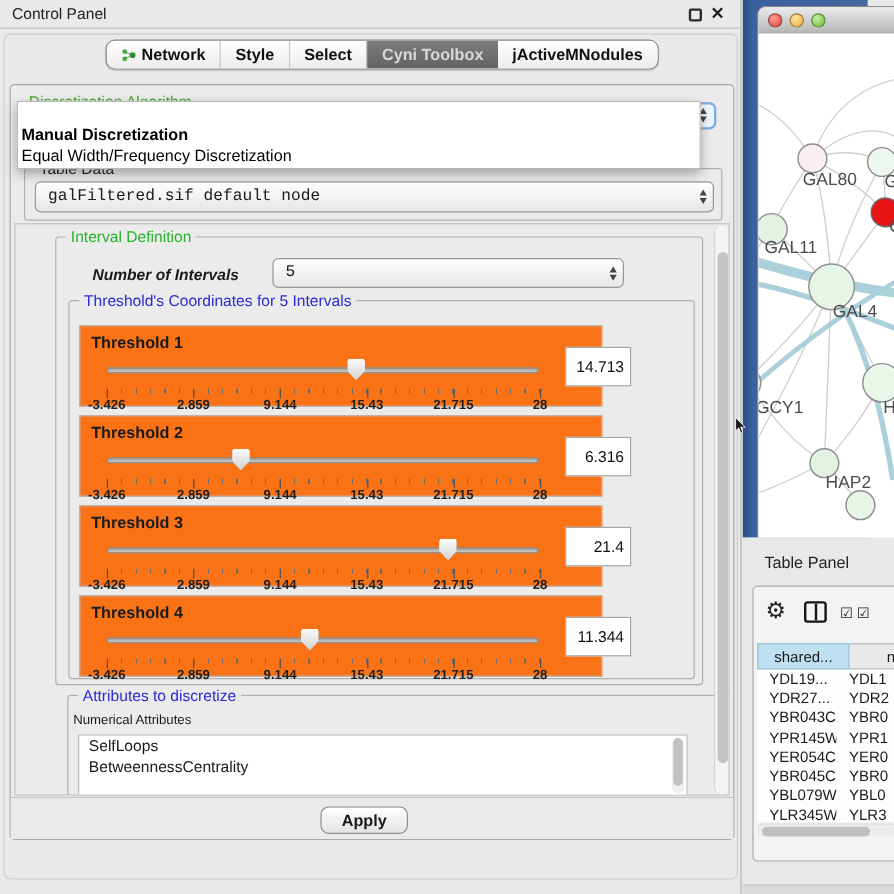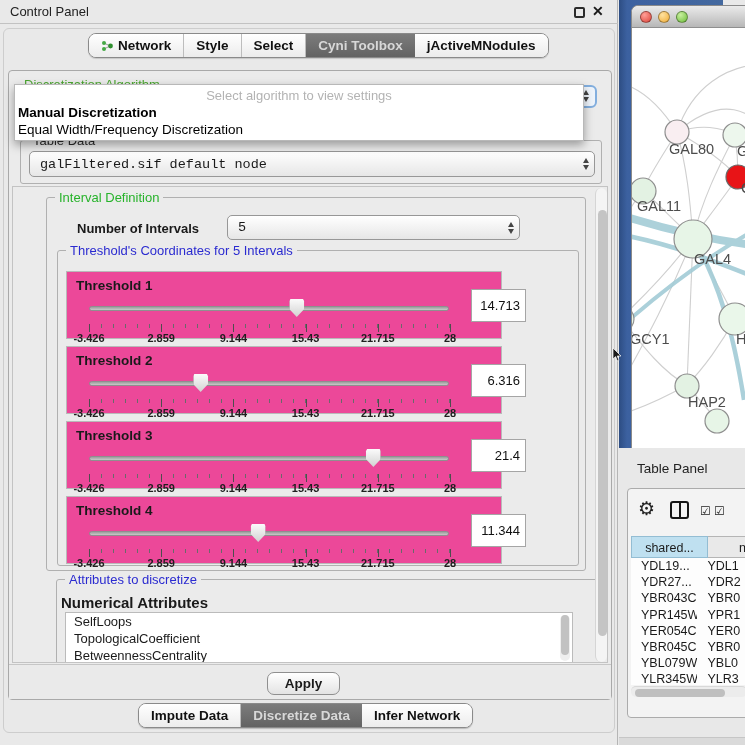--- a/index.html
+++ b/index.html
@@ -50,45 +50,45 @@
   #table-data-combo { left:8px; top:10px; width:566px; height:26px; }
 
   
   #viewport { left:12px; top:186px; width:596px; height:477px; border:1px solid #c3c3c3; background:#ebebeb; overflow:hidden; }
   #vp-scrollbar { left:582px; top:1px; width:12px; height:474px; background:#f4f4f4; border-left:1px solid #d5d5d5; border-radius:6px; }
   #vp-thumb { left:1.5px; top:22px; width:9px; height:426px; background:#c4c4c4; border-radius:5px; }
 
   
   #interval-group { left:33px; top:10px; width:540px; height:374px; }
   #interval-title { color:#27b32b; }
-  #num-int-label { left:30px; top:23px; font-weight:bold; font-size:13px; }
+  #num-int-label { left:30px; top:23px; font-weight:bold; font-size:13px;font-style:italic; }
   #num-int-combo { left:180px; top:17px; width:293px; height:25px; }
   #thresholds-group { left:10px; top:52px; width:522px; height:316px; }
   #thresholds-title { color:#2b2bd0; }
 
-  .t-box { position:absolute; left:8px; width:436px; height:68px; border:1px solid #b9b9b9; background:#ec4899; }
+  .t-box { position:absolute; left:8px; width:436px; height:68px; border:1px solid #b9b9b9; background:#f97316; }
   .t-label { position:absolute; left:9px; top:6px; font-weight:bold; font-size:13.5px; }
   .t-trackzone { position:absolute; left:22px; top:30px; width:360px; height:20px; }
   .t-track { position:absolute; left:0; top:4px; width:360px; height:5px; background:linear-gradient(#9d9d9d,#c9c9c9); border-radius:3px; border:1px solid #8f8f8f; }
   .t-thumb { position:absolute; top:-3px; width:15px; height:18px; background:linear-gradient(#fbfbfb,#d2d2d2); clip-path:polygon(8% 0,92% 0,100% 12%,100% 55%,50% 100%,0 55%,0 12%); transform:translateX(-50%); filter:drop-shadow(0 0 1px #777); }
   .t-ticks { position:absolute; left:22px; top:52px; width:361px; height:9px;
     background-image:repeating-linear-gradient(to right,#6a6a6a 0,#6a6a6a 1px,transparent 1px,transparent 12px);
     background-size:361px 4px; background-repeat:no-repeat; }
   .t-ticks .major { position:absolute; top:0; width:1px; height:8px; background:#4e4e4e; }
   .major.m0{left:0} .major.m1{left:20%} .major.m2{left:40%} .major.m3{left:60%} .major.m4{left:80%} .major.m5{left:100%}
   .t-scale { position:absolute; left:22px; top:60px; width:361px; height:12px; font-size:11px; font-weight:bold; color:#1f1f1f; }
   .t-scale span { position:absolute; transform:translateX(-50%); white-space:nowrap; }
   .t-scale span:nth-child(1){left:0} .t-scale span:nth-child(2){left:20%} .t-scale span:nth-child(3){left:40%}
   .t-scale span:nth-child(4){left:60%} .t-scale span:nth-child(5){left:80%} .t-scale span:nth-child(6){left:100%}
   .t-value { position:absolute; left:404px; top:17px; width:55px; height:33px; border:1px solid #a5a5a5; background:#fff; font-family:"Liberation Sans",sans-serif; font-size:13px; text-align:right; padding-right:5px; color:#111; }
 
   
   #attr-group { left:43px; top:392px; width:612px; height:120px; }
   #attr-title { color:#2b2bd0; }
-  #attr-header { left:4px; top:14px; font-weight:bold; font-size:15px; }
+  #attr-header { left:4px; top:14px; font-weight:normal; font-size:11px; }
   #attr-list { left:8px; top:32px; width:508px; height:52px; background:#ffffff; border:1px solid #bbbbbb; overflow:hidden; }
   .attr-item { padding:1px 0 1px 8px; font-size:13px; }
   #attr-scrollbar { position:absolute; right:2px; top:2px; width:10px; height:46px; background:#efefef; border-radius:5px; }
   #attr-thumb { position:absolute; left:1px; top:0; width:8px; height:40px; background:#c2c2c2; border-radius:4px; }
 
   
   #apply-row { left:9px; top:664px; width:602px; height:35px; border-top:1px solid #c6c6c6; background:#eaeaea; }
   #apply-button { left:258px; top:7px; width:73px; height:23px; border:1px solid #8f8f8f; border-radius:7px; background:linear-gradient(#ffffff,#e3e3e3); font-size:13.5px; font-weight:bold; text-align:center; padding-top:3px; }
 
   
@@ -161,21 +161,20 @@
 
   <div class="abs" id="algo-group-title">Discretization Algorithm</div>
   <div class="abs" id="algo-combo-frag">
     <div class="stepper" style="margin-top:3px;">
         <span class="tri-up"></span>
         <span class="tri-down"></span>
       </div>
   </div>
 
   <div class="abs" id="algo-popup">
-    <div class="abs" id="popup-hint">Select algorithm to view settings</div>
     <div class="abs popup-item" id="popup-item-0">Manual Discretization</div>
     <div class="abs popup-item" id="popup-item-1">Equal Width/Frequency Discretization</div>
   </div>
 
   <div class="abs group" id="table-data-group">
     <span class="group-title" id="table-data-title">Table Data</span>
     <div class="combo" id="table-data-combo">
       <span class="combo-text">galFiltered.sif default node</span>
       <span class="stepper">
           <span class="tri-up"></span>
@@ -300,42 +299,36 @@
           <input class="t-value" value="11.344" style="">
         </div>
       </div>
     </div>
 
     <div class="abs group" id="attr-group">
       <span class="group-title" id="attr-title">Attributes to discretize</span>
       <div class="abs" id="attr-header">Numerical Attributes</div>
       <div class="abs" id="attr-list">
         <div class="attr-item">SelfLoops</div>
-        <div class="attr-item">TopologicalCoefficient</div>
         <div class="attr-item">BetweennessCentrality</div>
         <div id="attr-scrollbar">
             <div id="attr-thumb"></div>
           </div>
       </div>
     </div>
 
     <div class="abs" id="vp-scrollbar">
       <div class="abs" id="vp-thumb"></div>
     </div>
   </div>
 
   <div class="abs" id="apply-row">
     <div class="abs" id="apply-button">Apply</div>
   </div>
 
-  <div class="abs" id="bottom-tabs">
-    <div class="tab sep"><span>Impute Data</span></div>
-    <div class="tab selected"><span>Discretize Data</span></div>
-    <div class="tab"><span>Infer Network</span></div>
-  </div>
 </div>
 
 <div class="abs" id="right-region">
   <div class="abs" id="blue-area">
     <div class="abs" id="net-window">
       <div class="abs" id="net-titlebar">
         <div class="light" id="light-close"></div>
         <div class="light" id="light-min"></div>
         <div class="light" id="light-zoom"></div>
       </div>

